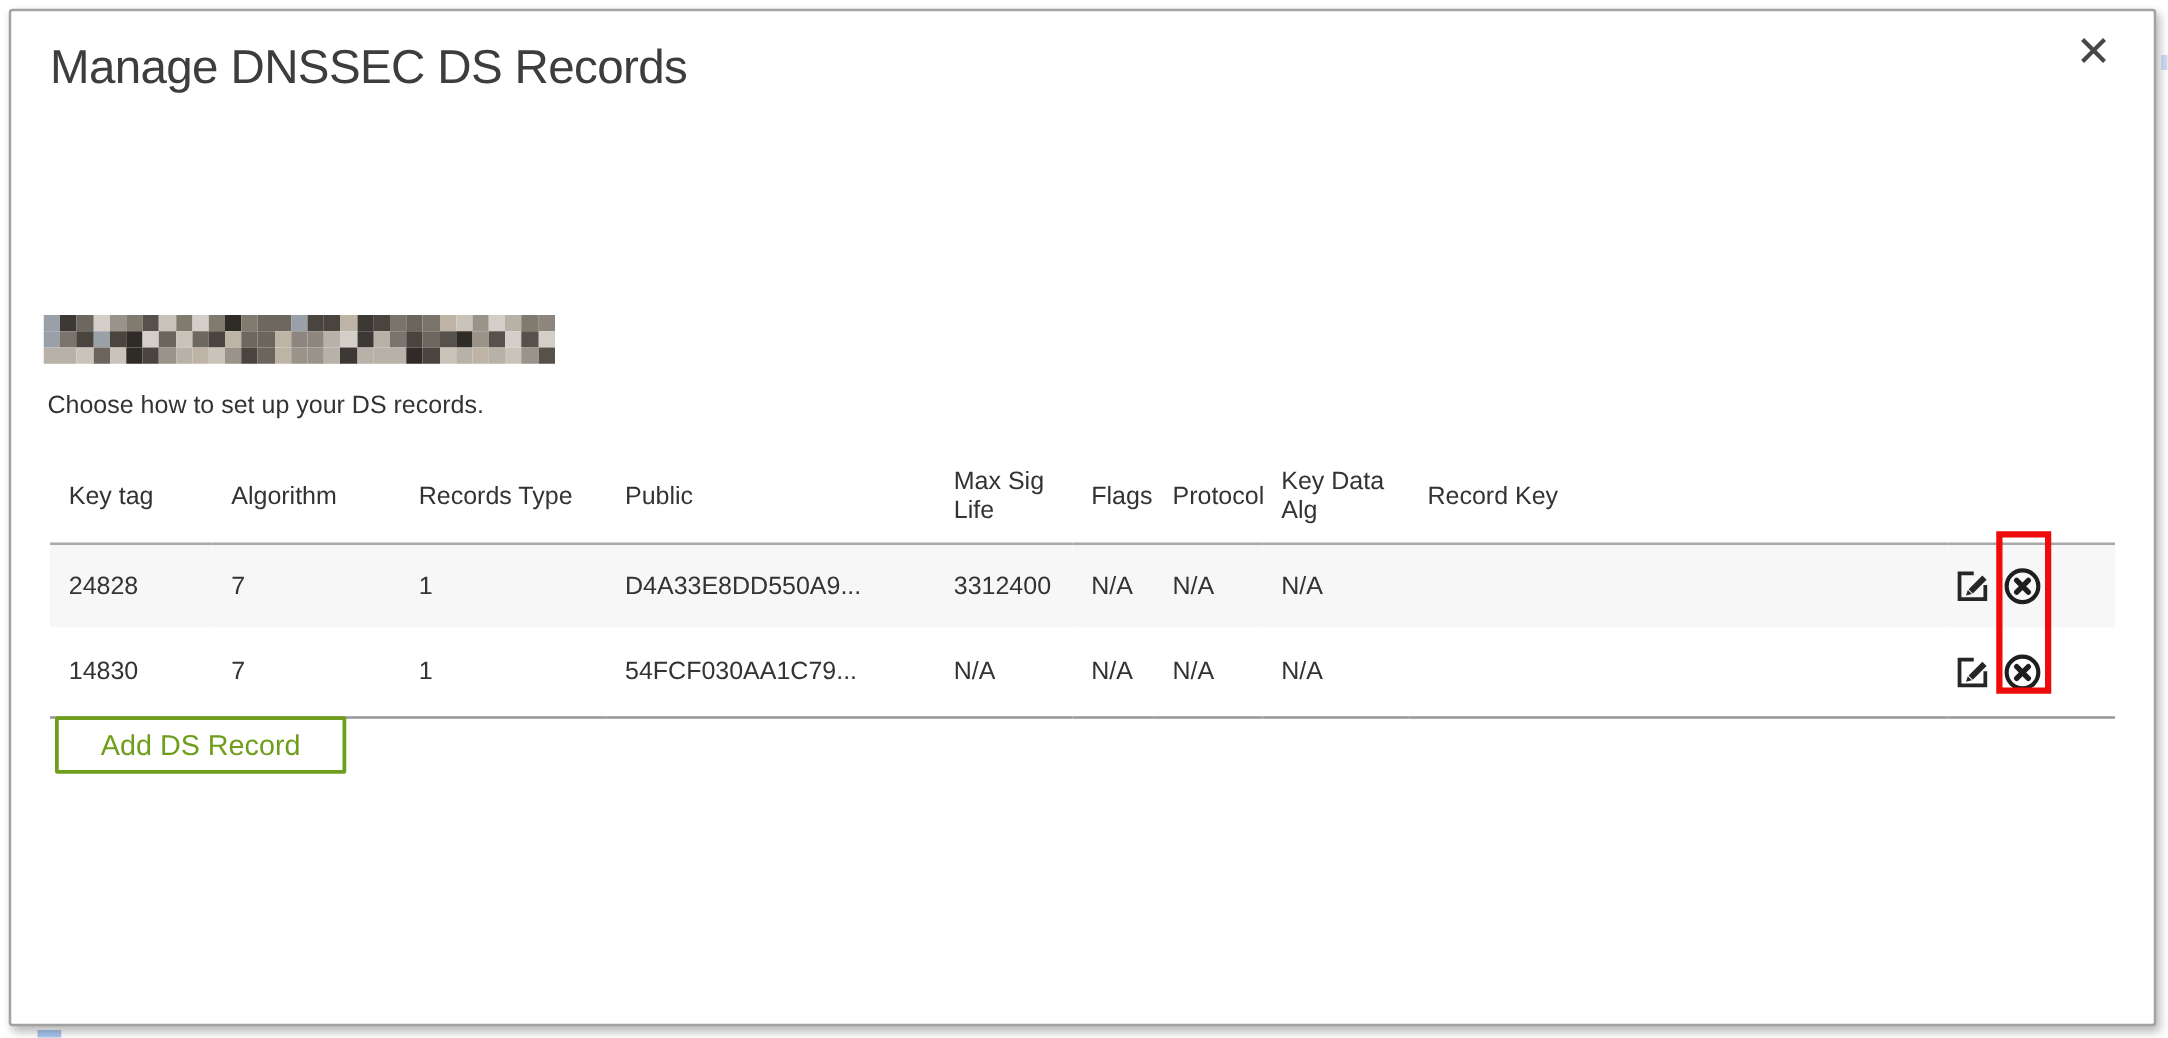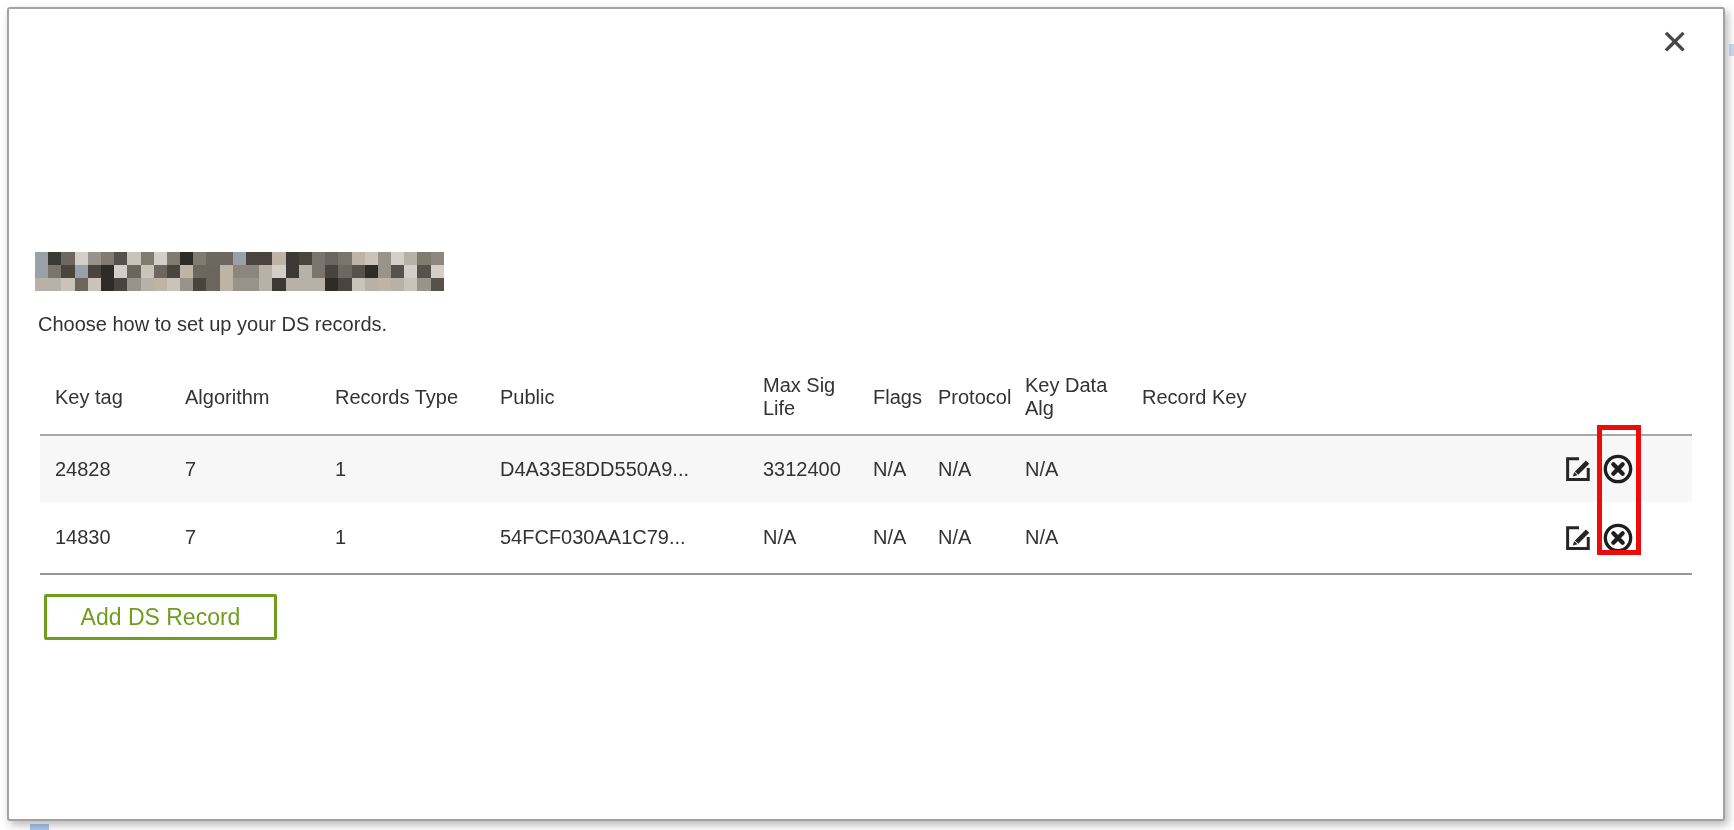--- a/index.html
+++ b/index.html
@@ -33,41 +33,42 @@
   td { font-size:20px; color:#333; padding-left:15px; }
   tr.row-1 td { background:#f7f7f7; height:67px; }
   tr.row-2 td { background:#ffffff; height:72px; border-bottom:2px solid #979797; }
   td.actions { padding:0 58px 0 0; text-align:right; white-space:nowrap; }
   .icon-btn { display:inline-block; vertical-align:middle; cursor:pointer; line-height:0; }
   .edit-btn { margin-right:3px; }
 
   .red-annotation { position:absolute; left:1557px; top:67px; width:44px; height:130px;
                     border:5px solid #ee0b0b; pointer-events:none; }
 
-  .add-ds-btn { position:absolute; left:35px; top:585px; width:233px; height:46px;
+  .add-ds-btn { position:absolute; left:35px; top:564px; width:233px; height:46px;
                 background:#ffffff; border:3px solid #6f9e1c; border-radius:2px;
                 color:#6f9e1c; font-size:23px; cursor:pointer;
                 font-family:"Liberation Sans","DejaVu Sans",sans-serif; }
 
   .footer { position:absolute; left:0; right:0; bottom:0; height:129px; background:#ececec;
             display:flex; justify-content:center; align-items:flex-start; gap:32px;
             padding-top:31px; }
   .save-btn { width:172px; height:70px; background:#6d9e1e; border:none;
               border-bottom:8px solid #55801a; color:#ffffff; font-size:27px; cursor:pointer;
               font-family:"Liberation Sans","DejaVu Sans",sans-serif; }
   .cancel-link { font-size:27px; color:#2e7ad6; text-decoration:none; line-height:62px; cursor:pointer; }
 </style>
 </head>
 <body>
 
 <div class="bg-fragment-bottom"></div>
 <div class="bg-fragment-right"></div>
 
 <div class="modal">
 
+  <h1 class="modal-title">Manage DNSSEC DS Records</h1>
 
   <button class="close-btn">✕</button>
 
   <div class="redacted-domain">
       <div style="background: rgb(154, 160, 168);"></div>
       <div style="background: rgb(60, 56, 51);"></div>
       <div style="background: rgb(110, 103, 95);"></div>
       <div style="background: rgb(211, 206, 199);"></div>
       <div style="background: rgb(153, 147, 138);"></div>
       <div style="background: rgb(129, 122, 111);"></div>

